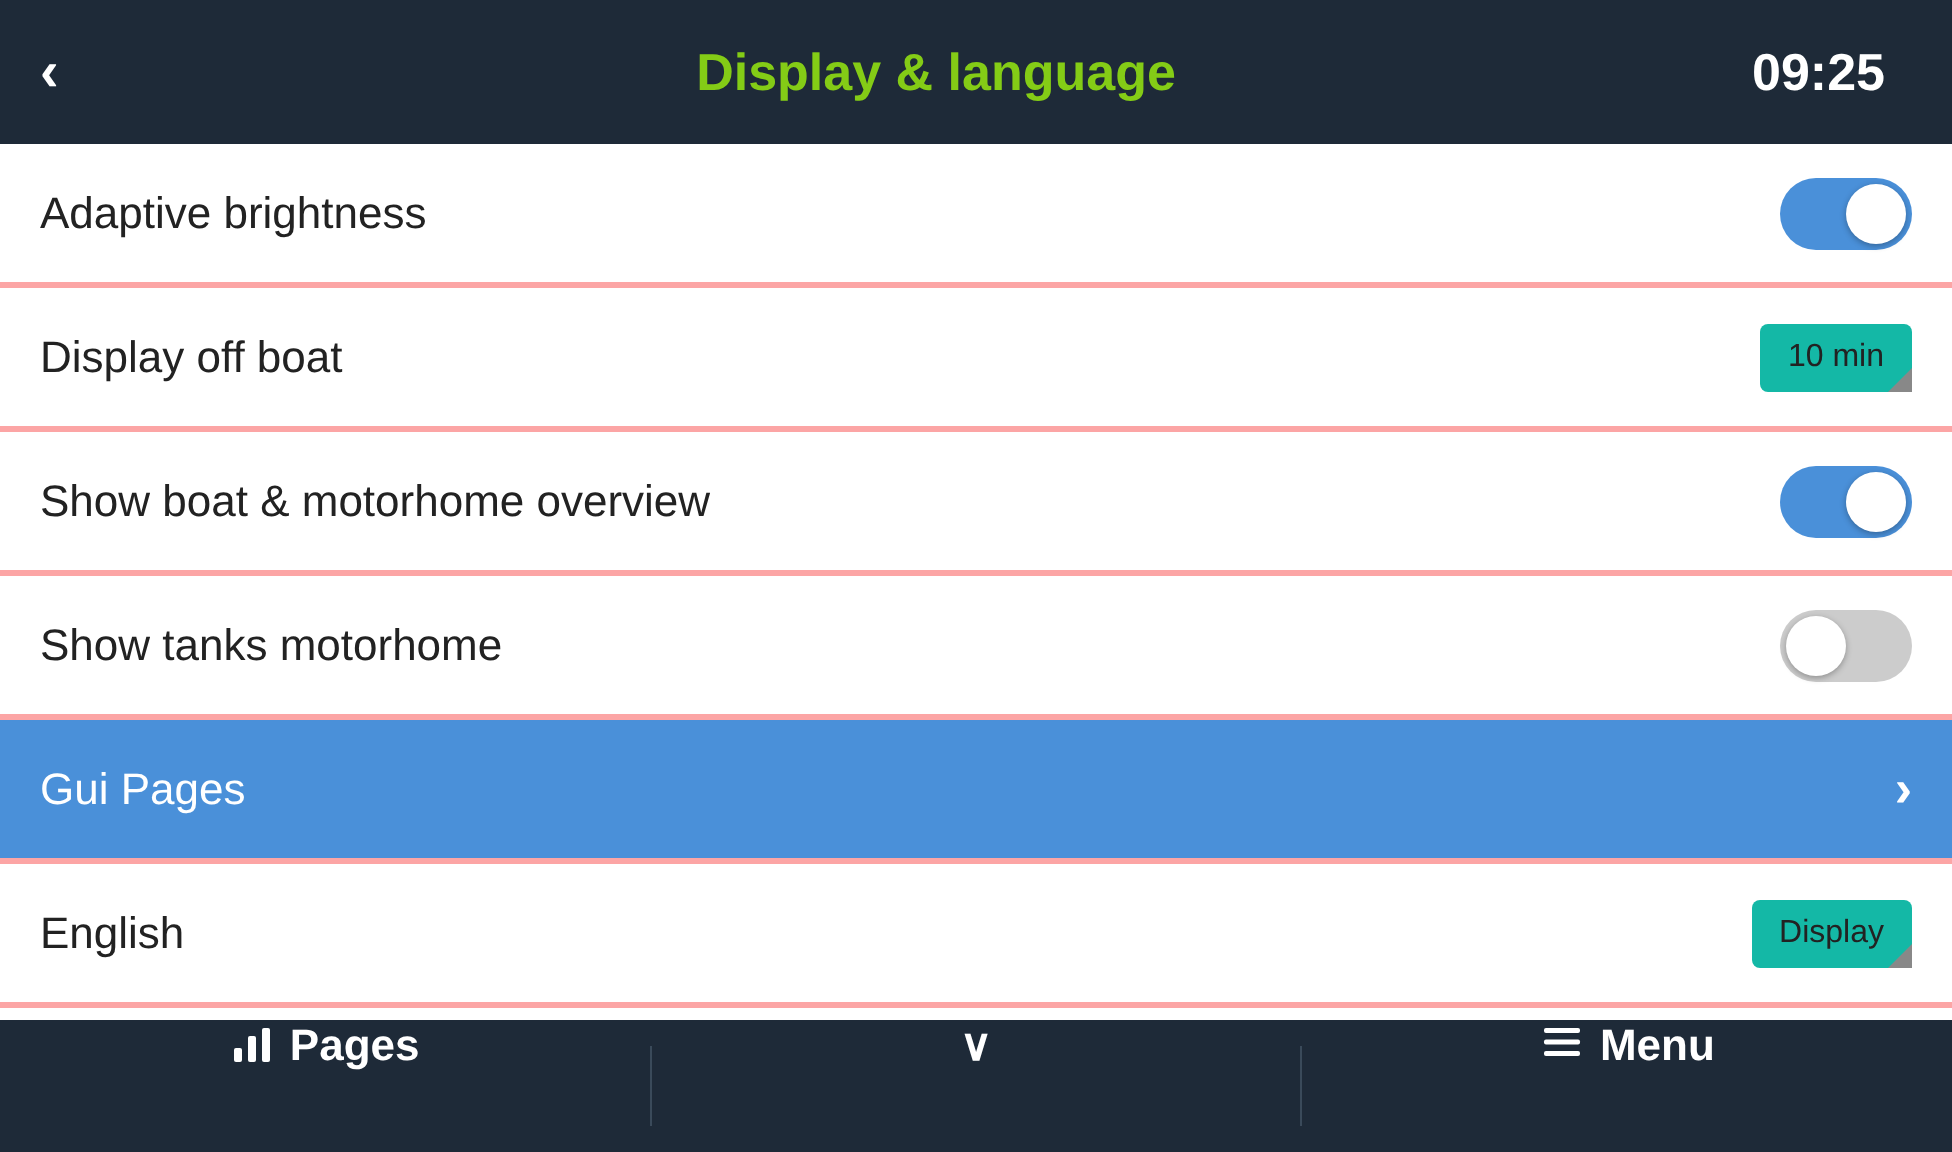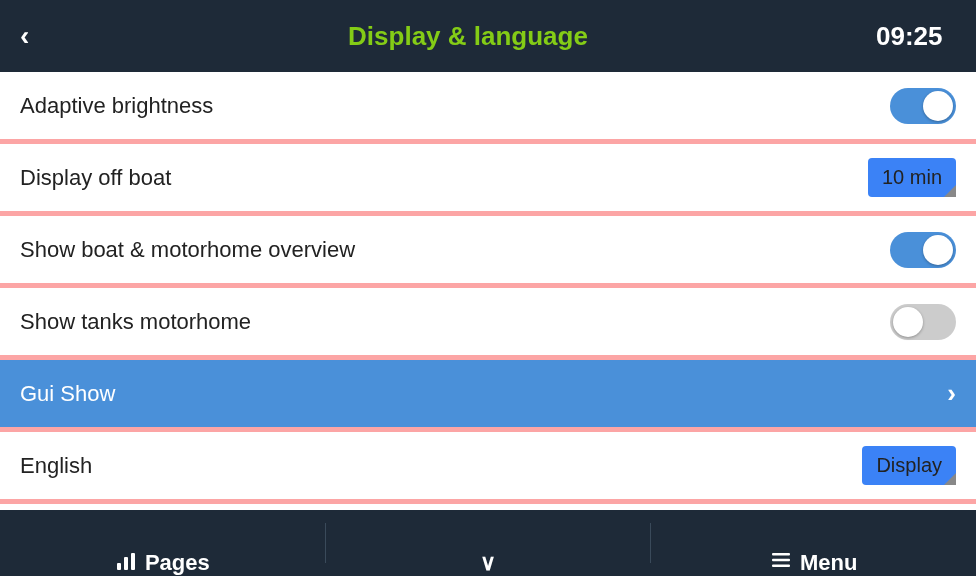--- a/index.html
+++ b/index.html
@@ -68,21 +68,21 @@
       overflow: hidden;
     }
 
     
     .setting-row {
       display: flex;
       align-items: center;
       justify-content: space-between;
       padding: 0 20px;
       height: 72px;
-      border-bottom: 5px solid #fca5a5;
+      border-bottom: 3px solid #fca5a5;
       background: #ffffff;
       cursor: default;
     }
 
     .setting-row.active {
       background: #4a90d9;
       cursor: pointer;
     }
 
     .setting-label {
@@ -126,23 +126,23 @@
     .toggle.on .toggle-knob {
       left: 33px;
     }
 
     .toggle.off .toggle-knob {
       left: 3px;
     }
 
     
     .dropdown-value {
-      background: #3b82f6;
+      background: #14b8a6;
       color: #222222;
-      font-size: 20px;
+      font-size: 16px;
       padding: 8px 14px;
       border-radius: 4px;
       display: flex;
       align-items: center;
       gap: 8px;
       flex-shrink: 0;
     }
 
     
     .chevron-right {
@@ -156,21 +156,21 @@
       background: #1e2a38;
       height: 66px;
       display: flex;
       align-items: center;
       flex-shrink: 0;
     }
 
     .nav-item {
       flex: 1;
       display: flex;
-      align-items: flex-end;
+      align-items: flex-start;
       justify-content: center;
       gap: 8px;
       cursor: pointer;
       height: 100%;
     }
 
     .nav-item-label {
       font-size: 22px;
       font-weight: bold;
       color: #ffffff;
@@ -235,21 +235,21 @@
     </div>
 
     <div class="setting-row setting-row-wrapper">
       <span class="setting-label">Show tanks motorhome</span>
       <div class="toggle off">
         <div class="toggle-knob"></div>
       </div>
     </div>
 
     <div class="setting-row active">
-      <span class="setting-label">Gui Show</span>
+      <span class="setting-label">Gui Pages</span>
       <span class="chevron-right">›</span>
     </div>
 
     <div class="setting-row setting-row-wrapper">
       <span class="setting-label">English</span>
       <div class="dropdown-wrapper">
         <div class="dropdown-value">
           <span>Display</span>
         </div>
         <div style="position:absolute; right:0; bottom:0; width:0; height:0; border-style:solid; border-width:0 0 12px 12px; border-color:transparent transparent #888 transparent;"></div>

